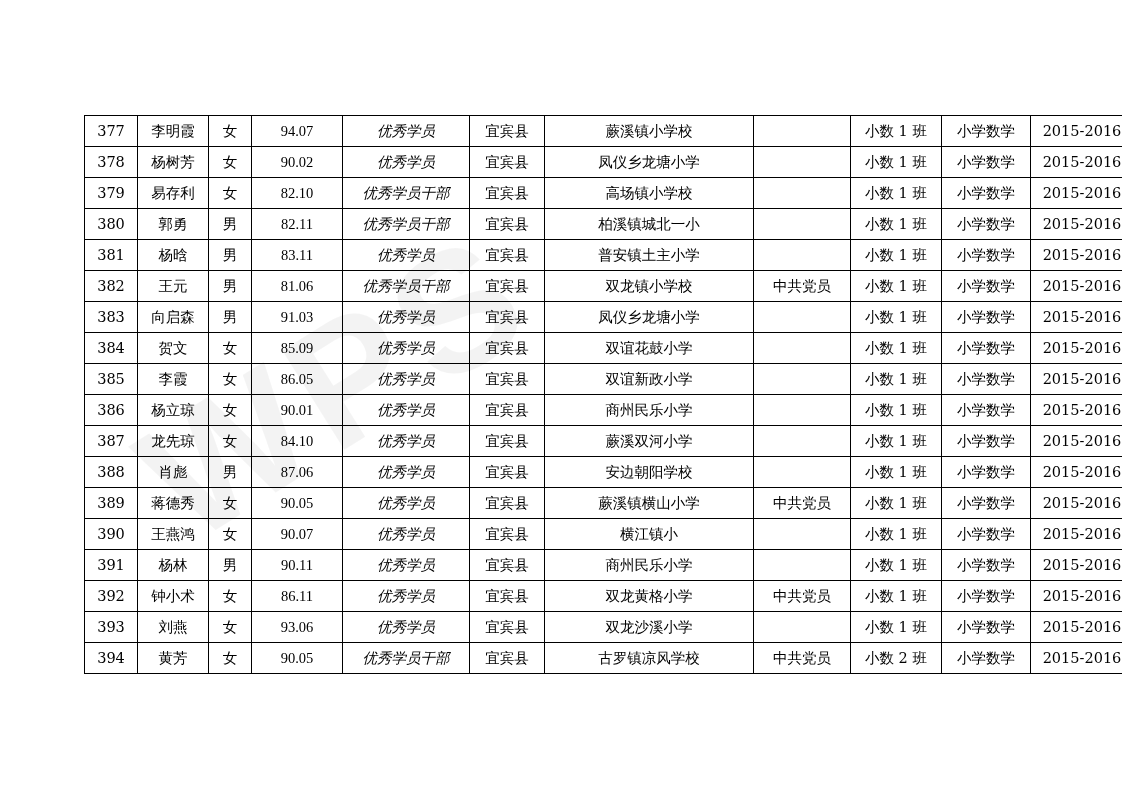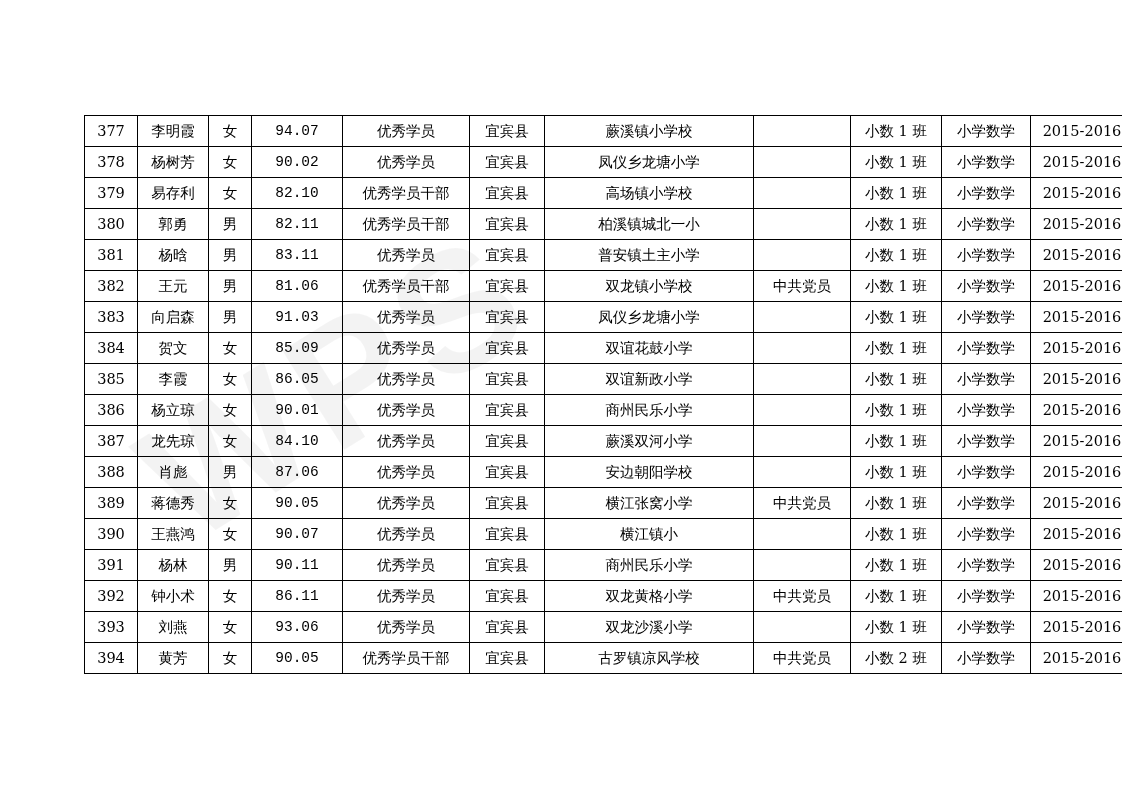--- a/index.html
+++ b/index.html
@@ -70,22 +70,22 @@
     text-align: center;
     vertical-align: middle;
     white-space: nowrap;
     overflow: hidden;
     background: transparent;
   }
 
   td.c-index { width: 44px; }
   td.c-name  { width: 62px; }
   td.c-sex   { width: 34px; }
-  td.c-score { width: 82px; text-align: left; padding-left: 10px; font-family: Liberation Mono, monospace; }
-  td.c-honor { width: 118px; text-align: left; padding-left: 8px; }
+  td.c-score { width: 82px; text-align: left; padding-left: 10px; font-family: Liberation Serif, serif; }
+  td.c-honor { width: 118px; text-align: left; padding-left: 8px; font-style: italic; }
   td.c-county{ width: 66px; }
   td.c-school{ width: 200px; text-align: left; padding-left: 10px; }
   td.c-party { width: 88px; }
   td.c-class { width: 82px; }
   td.c-subject { width: 80px; }
   td.c-year  { width: 94px; font-family: "DejaVu Serif", "Liberation Serif", serif; }
 </style>
 </head>
 <body>
 
@@ -254,21 +254,21 @@
             <td class="c-subject">小学数学</td>
             <td class="c-year">2015-2016</td>
           </tr>
           <tr>
             <td class="c-index">389</td>
             <td class="c-name">蒋德秀</td>
             <td class="c-sex">女</td>
             <td class="c-score">90.05</td>
             <td class="c-honor">优秀学员</td>
             <td class="c-county">宜宾县</td>
-            <td class="c-school">横江张窝小学</td>
+            <td class="c-school">蕨溪镇横山小学</td>
             <td class="c-party">中共党员</td>
             <td class="c-class">小数 1 班</td>
             <td class="c-subject">小学数学</td>
             <td class="c-year">2015-2016</td>
           </tr>
           <tr>
             <td class="c-index">390</td>
             <td class="c-name">王燕鸿</td>
             <td class="c-sex">女</td>
             <td class="c-score">90.07</td>

